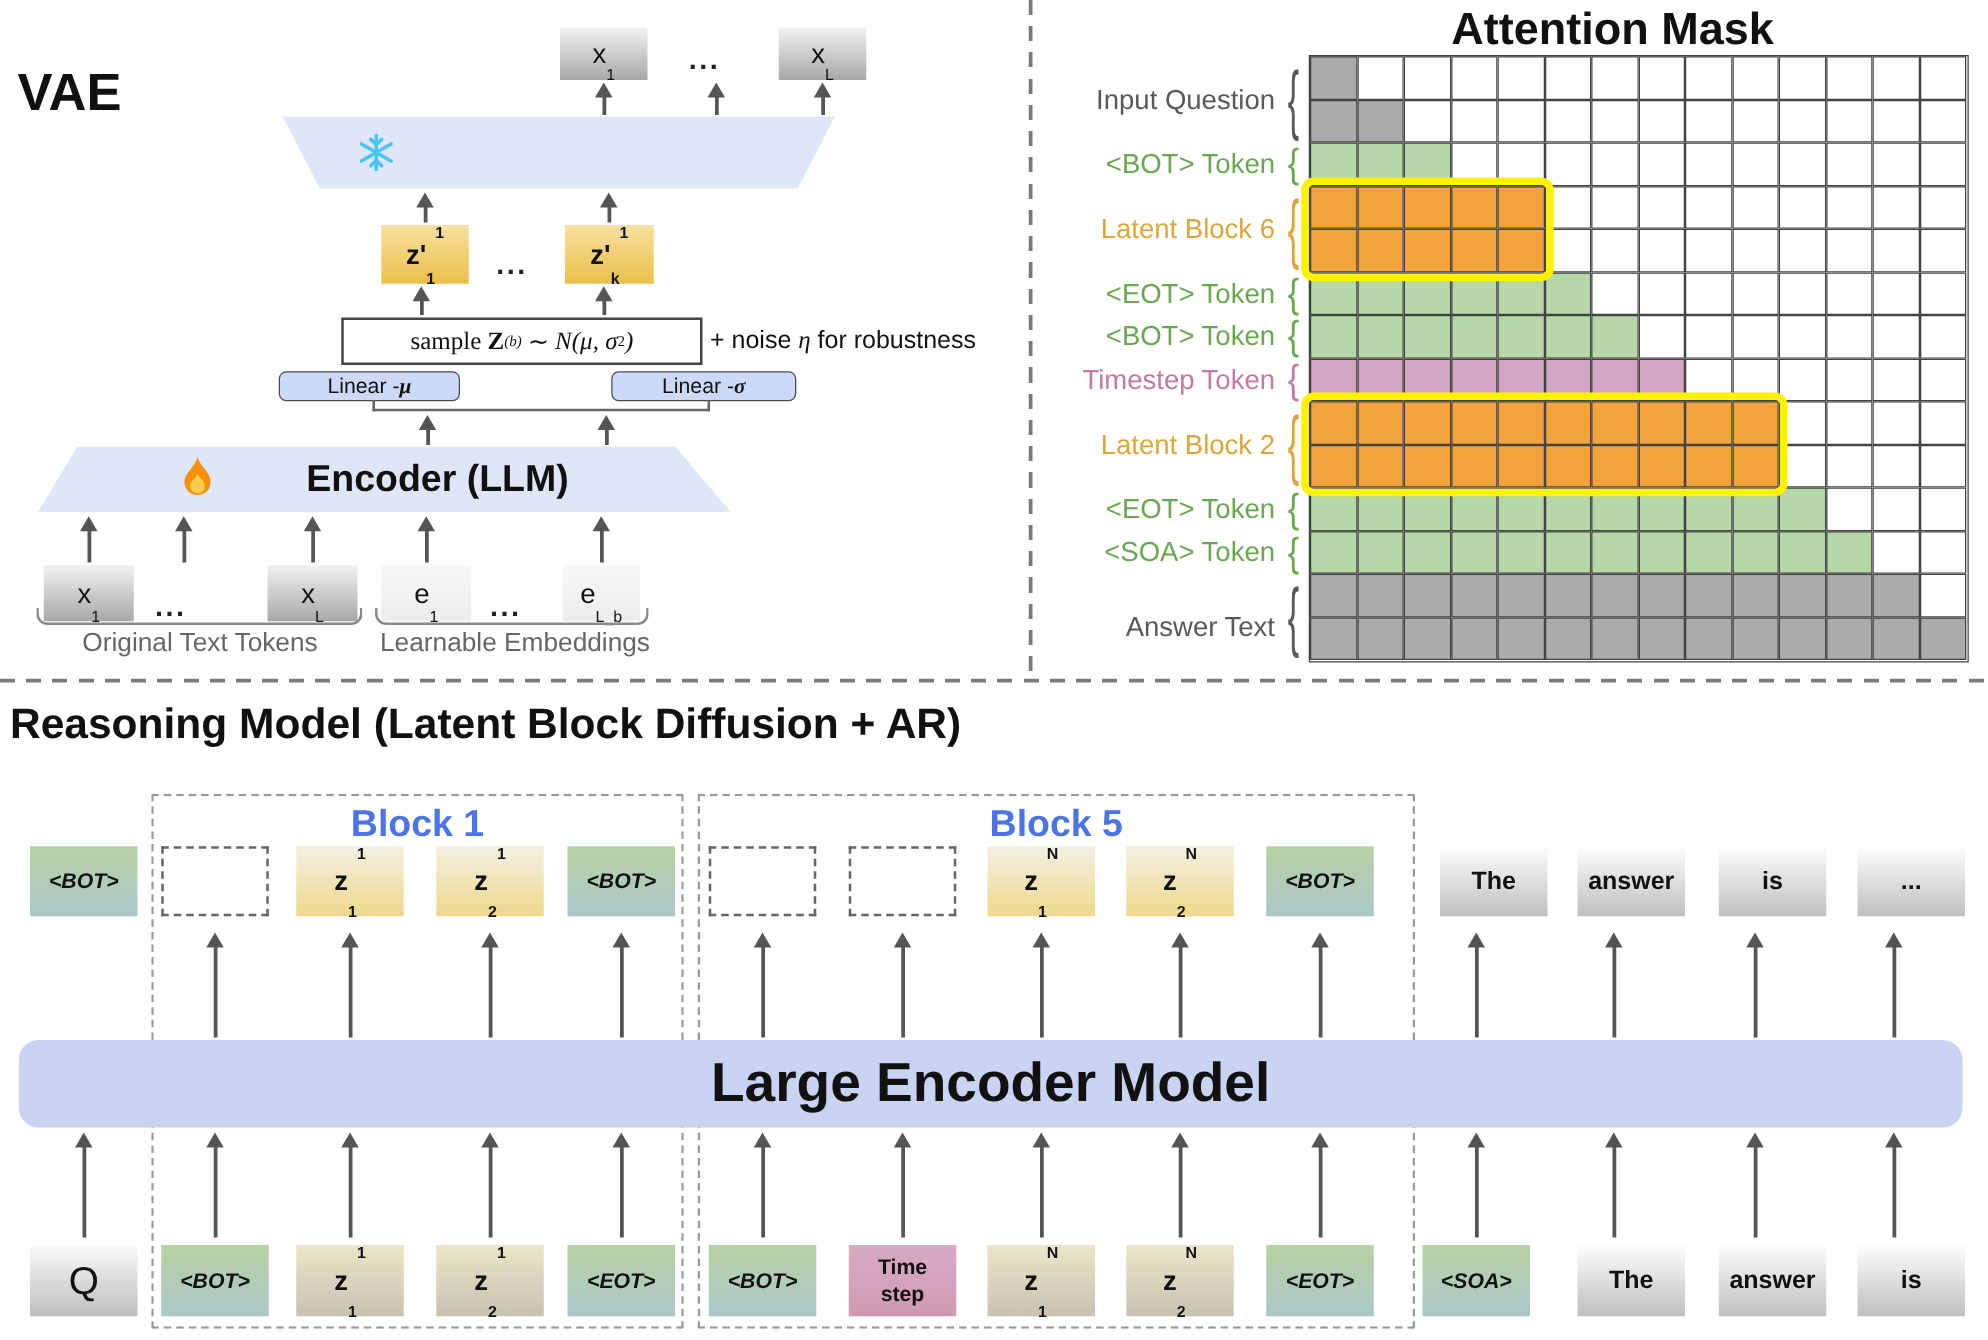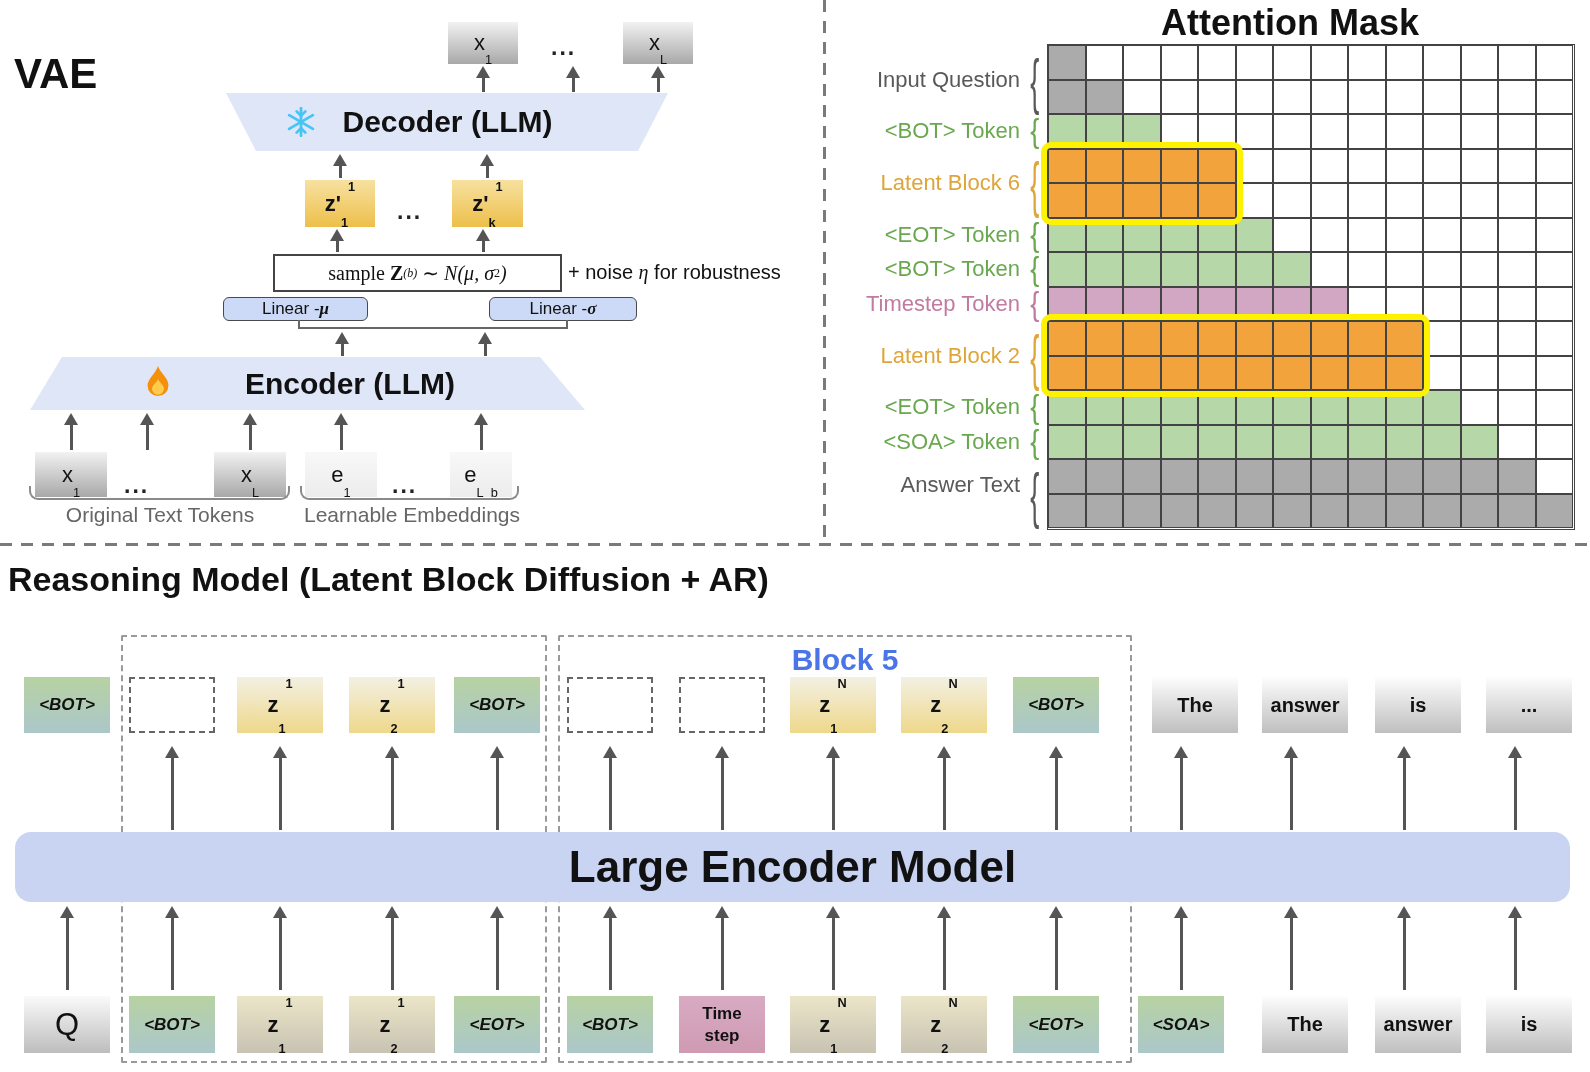--- a/index.html
+++ b/index.html
@@ -79,21 +79,20 @@
       <line x1="12" y1="1" x2="12" y2="23"></line>
           <line x1="2.5" y1="6.5" x2="21.5" y2="17.5"></line>
       <line x1="2.5" y1="17.5" x2="21.5" y2="6.5"></line>
       <line x1="8.5" y1="3.5" x2="12" y2="7"></line>
           <line x1="15.5" y1="3.5" x2="12" y2="7"></line>
       <line x1="8.5" y1="20.5" x2="12" y2="17"></line>
           <line x1="15.5" y1="20.5" x2="12" y2="17"></line>
     </g>
       </svg>
   </div>
-  <div class="abs bold ctr" style="left:320px;top:93px;width:255px;height:58px;font-size:30px;">Decoder (LLM)</div>
 
   <div class="tok zg ztext" style="left:305px;top:180px;width:70px;height:47px;">
     <span>z'</span>
       <span class="sub">1</span>
       <span class="sup">1</span>
   </div>
   <div class="dots" style="left:397px;top:198px;">...</div>
   <div class="tok zg ztext" style="left:452px;top:180px;width:71px;height:47px;">
     <span>z'</span>
       <span class="sub">k</span>
@@ -362,28 +361,29 @@
       <div class="masklabel" style="top: 255.25px; color: rgb(106, 168, 79);">&lt;BOT&gt; Token</div>
       <div class="brace" style="top: 249.25px; color: rgb(106, 168, 79);"><span style="transform: scale(0.8, 0.95);">{</span></div>
       <div class="masklabel" style="top: 289.75px; color: rgb(194, 123, 160);">Timestep Token</div>
       <div class="brace" style="top: 283.75px; color: rgb(194, 123, 160);"><span style="transform: scale(0.8, 0.95);">{</span></div>
       <div class="masklabel" style="top: 341.5px; color: rgb(223, 165, 58);">Latent Block 2</div>
       <div class="brace" style="top: 335.5px; color: rgb(223, 165, 58);"><span style="transform: scale(0.8, 1.8);">{</span></div>
       <div class="masklabel" style="top: 393.25px; color: rgb(106, 168, 79);">&lt;EOT&gt; Token</div>
       <div class="brace" style="top: 387.25px; color: rgb(106, 168, 79);"><span style="transform: scale(0.8, 0.95);">{</span></div>
       <div class="masklabel" style="top: 427.75px; color: rgb(106, 168, 79);">&lt;SOA&gt; Token</div>
       <div class="brace" style="top: 421.75px; color: rgb(106, 168, 79);"><span style="transform: scale(0.8, 0.95);">{</span></div>
-      <div class="masklabel" style="top: 471px; color: rgb(89, 89, 89);">Answer Text</div>
+      <div class="masklabel" style="top: 488px; color: rgb(89, 89, 89);">Answer Text</div>
       <div class="brace" style="top: 473.5px; color: rgb(89, 89, 89);"><span style="transform: scale(0.8, 1.8);">{</span></div>
     </div>
 
   <div class="abs bold" style="left:8px;top:560px;font-size:34px;">Reasoning Model (Latent Block Diffusion + AR)</div>
 
   <div class="blockrect" style="left:121px;top:635px;width:426px;height:428px;"></div>
   <div class="blockrect" style="left:558px;top:635px;width:574px;height:428px;"></div>
+  <div class="blocklabel" style="left:121px;top:643px;width:426px;">Block 1</div>
   <div class="blocklabel" style="left:558px;top:643px;width:574px;">Block 5</div>
 
   <div class="abs ctr bold" style="left:15px;top:832px;width:1555px;height:70px;background:#c9d4f3;border-radius:16px;font-size:44px;">Large Encoder Model</div>
 
   <div id="tokens-layer">
       <div class="tok grn" style="left: 24px; top: 677px; width: 86px; height: 56px;">&lt;BOT&gt;</div>
       <div class="tok qtok" style="left: 24px; top: 996px; width: 86px; height: 57px;">Q</div>
       <div class="tok dsh" style="left: 129px; top: 677px; width: 86px; height: 56px;"></div>
       <div class="tok grn" style="left: 129px; top: 996px; width: 86px; height: 57px;">&lt;BOT&gt;</div>
       <div class="tok zy ztext" style="left: 237px; top: 677px; width: 86px; height: 56px;">

